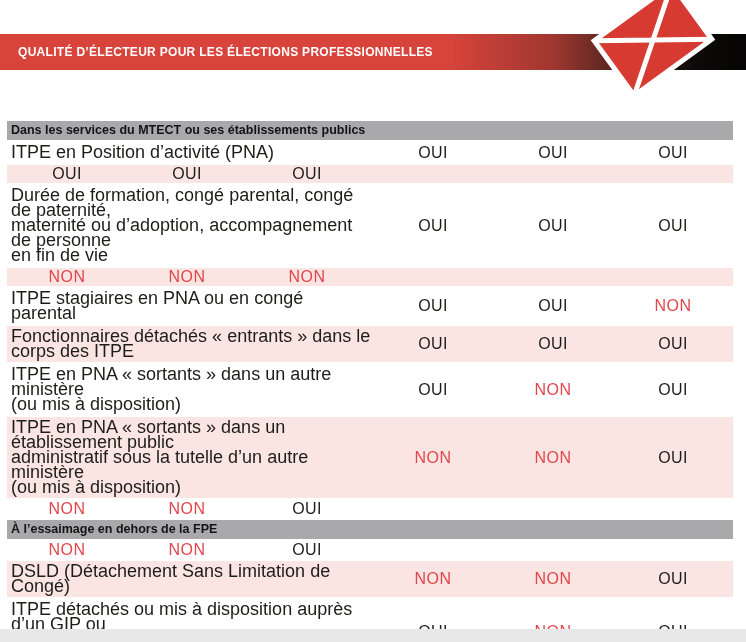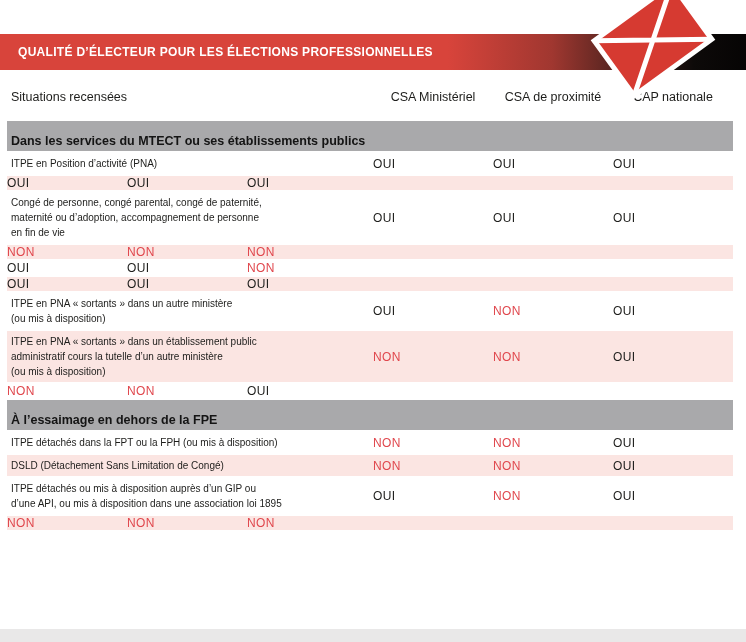--- a/index.html
+++ b/index.html
@@ -22,30 +22,30 @@
   .envelope rect { fill:var(--envelope-red,#d63a31); }
   .col-header {
     position:absolute; top:84px; left:7px; width:726px; height:26px;
     display:flex; align-items:center; font-size:12.5px; color:var(--text,#1d1d1b);
   }
   .col-header .label { flex:1; padding-left:4px; }
   .col-header .val { width:120px; text-align:center; }
   #table { position:absolute; top:121px; left:7px; width:726px; }
   .section-bar {
     background:var(--gray,#a9a9ab); color:#141414; font-weight:bold;
-    font-size:12.5px; line-height:13px; padding:14px 0 3px 4px; margin-bottom:2px;
+    font-size:12.5px; line-height:13px; padding:3px 0 3px 4px; margin-bottom:2px;
   }
   .row { display:flex; align-items:center; margin-bottom:2px; background:#fff; }
   .row.alt { background:var(--pink,#fbe5e2); }
   .row-label {
-    flex:1; padding:3px 0 3px 4px; font-size:10px; line-height:15px;
+    flex:1; padding:3px 0 3px 4px; font-size:18px; line-height:15px;
     color:var(--text,#1d1d1b); white-space:pre-line;
   }
   .cell {
-    width:120px; text-align:left; font-size:12px; letter-spacing:.4px;
+    width:120px; text-align:center; font-size:16px; letter-spacing:.4px;
     color:var(--text,#1d1d1b); font-weight:normal;
   }
   .cell.non { color:var(--non-red,#e0474d); }
   .footer-strip {
     position:absolute; left:0; bottom:0; width:746px; height:13px;
     background:var(--footer-gray,#e9e8e8);
   }
 </style>
 </head>
 <body>
@@ -57,86 +57,81 @@
   </div>
 
   <svg class="envelope" viewBox="0 0 162 122">
     <g transform="rotate(-36 81 58)">
       <rect x="33" y="24" width="96" height="68" stroke="#fff" stroke-width="5"></rect>
       <path d="M33 24 L81 58 L129 24" fill="none" stroke="#fff" stroke-width="5" stroke-linejoin="round"></path>
       <path d="M33 92 L81 58 L129 92" fill="none" stroke="#fff" stroke-width="5" stroke-linejoin="round"></path>
     </g>
   </svg>
 
-  <div class="col-header">
-    <div class="label">Situations recensées</div>
-    <div class="val">CSA Ministériel</div>
-    <div class="val">CSA de proximité</div>
-    <div class="val">CAP nationale</div>
-  </div>
 
   <div id="table">
       <div class="section-bar">Dans les services du MTECT ou ses établissements publics</div>
       <div class="row">
         <div class="row-label">ITPE en Position d’activité (PNA)</div>
         <div class="cell">OUI</div>
         <div class="cell">OUI</div>
         <div class="cell">OUI</div>
       </div>
       <div class="row alt">
         <div class="cell">OUI</div>
         <div class="cell">OUI</div>
         <div class="cell">OUI</div>
       </div>
       <div class="row">
-        <div class="row-label">Congé de personne, congé parental, congé de paternité,
+        <div class="row-label">Durée de formation, congé parental, congé de paternité,
 maternité ou d’adoption, accompagnement de personne
 en fin de vie</div>
         <div class="cell">OUI</div>
         <div class="cell">OUI</div>
         <div class="cell">OUI</div>
       </div>
       <div class="row alt">
         <div class="cell non">NON</div>
         <div class="cell non">NON</div>
         <div class="cell non">NON</div>
       </div>
       <div class="row">
+        <div class="row-label">ITPE stagiaires en PNA ou en congé parental</div>
         <div class="cell">OUI</div>
         <div class="cell">OUI</div>
         <div class="cell non">NON</div>
       </div>
       <div class="row alt">
+        <div class="row-label">Fonctionnaires détachés « entrants » dans le corps des ITPE</div>
         <div class="cell">OUI</div>
         <div class="cell">OUI</div>
         <div class="cell">OUI</div>
       </div>
       <div class="row">
         <div class="row-label">ITPE en PNA « sortants » dans un autre ministère
 (ou mis à disposition)</div>
         <div class="cell">OUI</div>
         <div class="cell non">NON</div>
         <div class="cell">OUI</div>
       </div>
       <div class="row alt">
         <div class="row-label">ITPE en PNA « sortants » dans un établissement public
-administratif cours la tutelle d’un autre ministère
+administratif sous la tutelle d’un autre ministère
 (ou mis à disposition)</div>
         <div class="cell non">NON</div>
         <div class="cell non">NON</div>
         <div class="cell">OUI</div>
       </div>
       <div class="row">
         <div class="cell non">NON</div>
         <div class="cell non">NON</div>
         <div class="cell">OUI</div>
       </div>
       <div class="section-bar">À l’essaimage en dehors de la FPE</div>
       <div class="row">
-        <div class="row-label">ITPE détachés dans la FPT ou la FPH (ou mis à disposition)</div>
         <div class="cell non">NON</div>
         <div class="cell non">NON</div>
         <div class="cell">OUI</div>
       </div>
       <div class="row alt">
         <div class="row-label">DSLD (Détachement Sans Limitation de Congé)</div>
         <div class="cell non">NON</div>
         <div class="cell non">NON</div>
         <div class="cell">OUI</div>
       </div>

